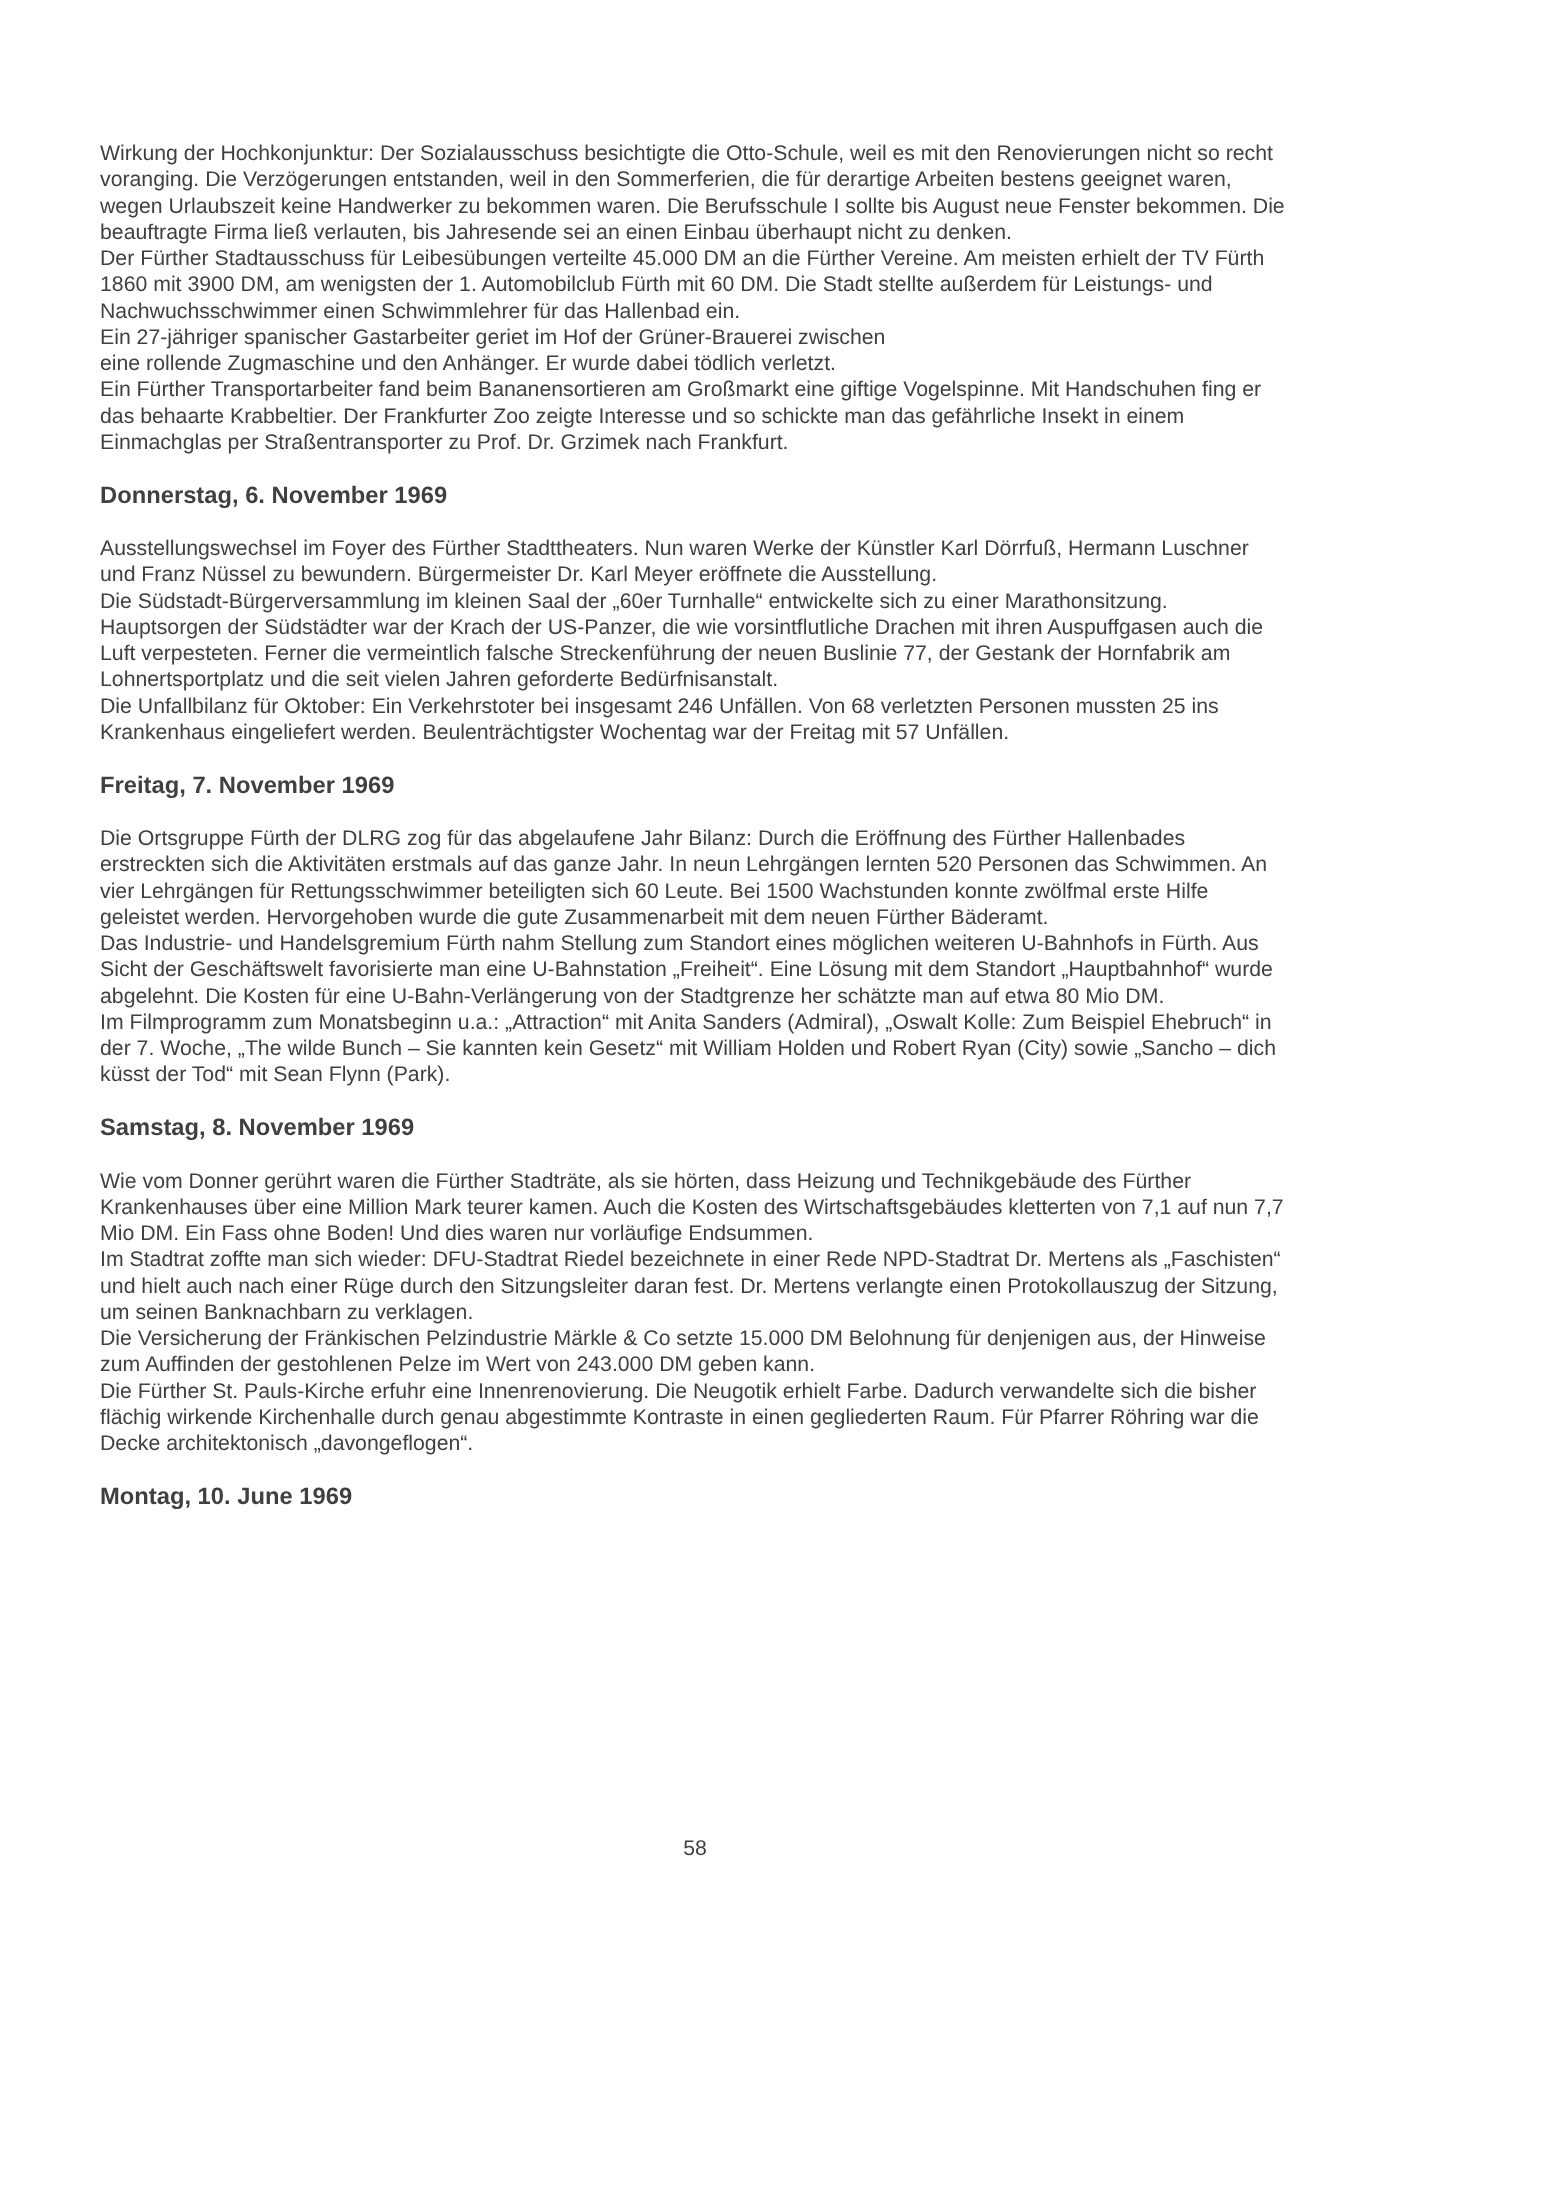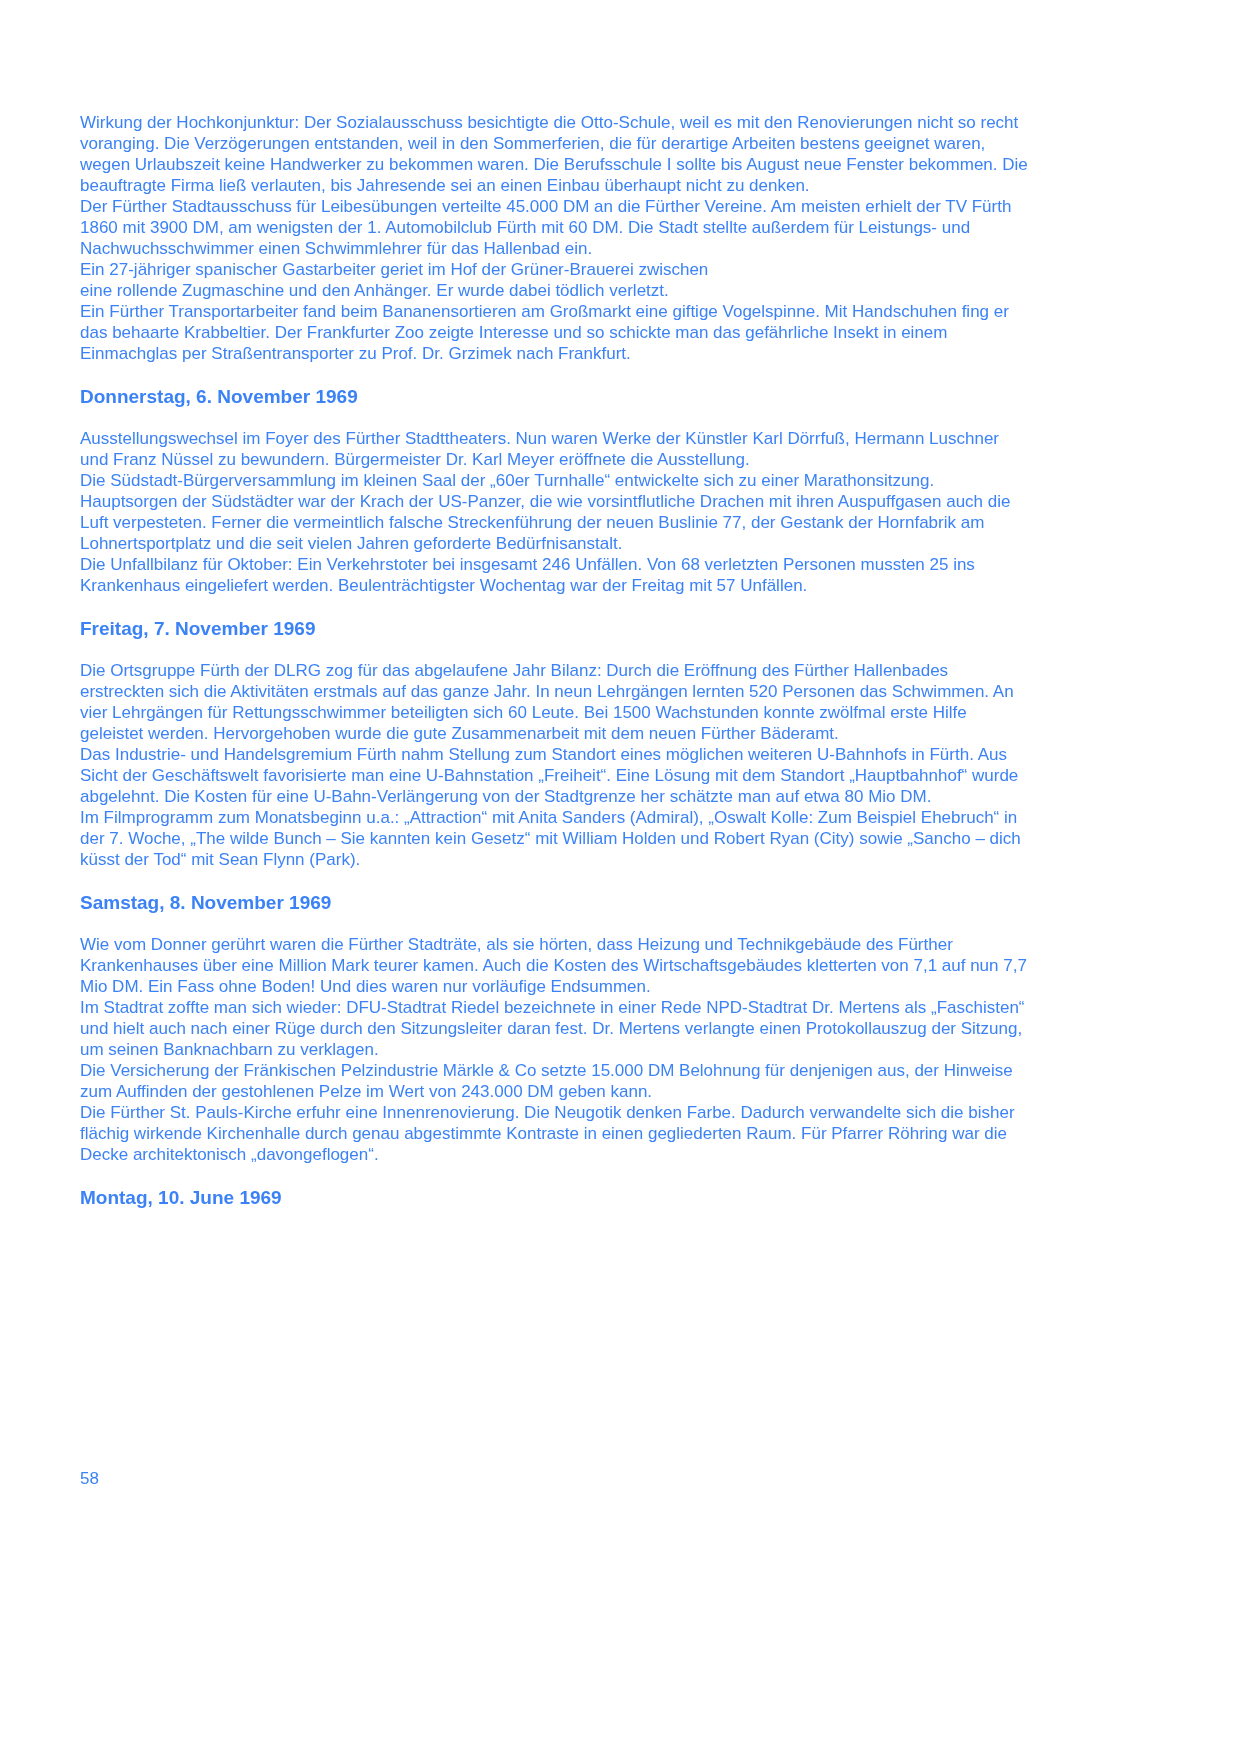--- a/index.html
+++ b/index.html
@@ -8,21 +8,21 @@
     margin: 0;
     padding: 0;
     background: #ffffff;
   }
   .page {
     position: relative;
     width: 1239px;
     height: 1753px;
     background: #ffffff;
     font-family: "Liberation Sans", "DejaVu Sans", sans-serif;
-    color: #3b82f6;
+    color: #404040;
     overflow: hidden;
   }
   .doc-content {
     position: absolute;
     left: 80px;
     top: 112px;
     width: 952px;
     font-size: 17px;
     line-height: 21px;
     text-align: left;
@@ -37,21 +37,21 @@
     line-height: 21px;
     font-weight: bold;
     margin: 22px 0 21px 0;
     padding: 0;
   }
   .page-footer {
     position: absolute;
     left: 80px;
     top: 1468px;
     width: 952px;
-    text-align: left;
+    text-align: center;
     font-size: 17px;
     line-height: 21px;
   }
 </style>
 </head>
 <body>
 
 <main class="page">
   <div class="doc-content">
     <p class="para">Wirkung der Hochkonjunktur: Der Sozialausschuss besichtigte die Otto-Schule, weil es mit den Renovierungen nicht so recht voranging. Die Verzögerungen entstanden, weil in den Sommerferien, die für derartige Arbeiten bestens geeignet waren, wegen Urlaubszeit keine Handwerker zu bekommen waren. Die Berufsschule I sollte bis August neue Fenster bekommen. Die beauftragte Firma ließ verlauten, bis Jahresende sei an einen Einbau überhaupt nicht zu denken.</p>
@@ -70,21 +70,21 @@
 
     <p class="para">Die Ortsgruppe Fürth der DLRG zog für das abgelaufene Jahr Bilanz: Durch die Eröffnung des Fürther Hallenbades erstreckten sich die Aktivitäten erstmals auf das ganze Jahr. In neun Lehrgängen lernten 520 Personen das Schwimmen. An vier Lehrgängen für Rettungsschwimmer beteiligten sich 60 Leute. Bei 1500 Wachstunden konnte zwölfmal erste Hilfe geleistet werden. Hervorgehoben wurde die gute Zusammenarbeit mit dem neuen Fürther Bäderamt.</p>
     <p class="para">Das Industrie- und Handelsgremium Fürth nahm Stellung zum Standort eines möglichen weiteren U-Bahnhofs in Fürth. Aus Sicht der Geschäftswelt favorisierte man eine U-Bahnstation „Freiheit“. Eine Lösung mit dem Standort „Hauptbahnhof“ wurde abgelehnt. Die Kosten für eine U-Bahn-Verlängerung von der Stadtgrenze her schätzte man auf etwa 80 Mio DM.</p>
     <p class="para">Im Filmprogramm zum Monatsbeginn u.a.: „Attraction“ mit Anita Sanders (Admiral), „Oswalt Kolle: Zum Beispiel Ehebruch“ in der 7. Woche, „The wilde Bunch – Sie kannten kein Gesetz“ mit William Holden und Robert Ryan (City) sowie „Sancho – dich küsst der Tod“ mit Sean Flynn (Park).</p>
 
     <h2 class="day-heading">Samstag, 8. November 1969</h2>
 
     <p class="para">Wie vom Donner gerührt waren die Fürther Stadträte, als sie hörten, dass Heizung und Technikgebäude des Fürther Krankenhauses über eine Million Mark teurer kamen. Auch die Kosten des Wirtschaftsgebäudes kletterten von 7,1 auf nun 7,7 Mio DM. Ein Fass ohne Boden! Und dies waren nur vorläufige Endsummen.</p>
     <p class="para">Im Stadtrat zoffte man sich wieder: DFU-Stadtrat Riedel bezeichnete in einer Rede NPD-Stadtrat Dr. Mertens als „Faschisten“ und hielt auch nach einer Rüge durch den Sitzungsleiter daran fest. Dr. Mertens verlangte einen Protokollauszug der Sitzung, um seinen Banknachbarn zu verklagen.</p>
     <p class="para">Die Versicherung der Fränkischen Pelzindustrie Märkle &amp; Co setzte 15.000 DM Belohnung für denjenigen aus, der Hinweise zum Auffinden der gestohlenen Pelze im Wert von 243.000 DM geben kann.</p>
-    <p class="para">Die Fürther St. Pauls-Kirche erfuhr eine Innenrenovierung. Die Neugotik denken Farbe. Dadurch verwandelte sich die bisher flächig wirkende Kirchenhalle durch genau abgestimmte Kontraste in einen gegliederten Raum. Für Pfarrer Röhring war die Decke architektonisch „davongeflogen“.</p>
+    <p class="para">Die Fürther St. Pauls-Kirche erfuhr eine Innenrenovierung. Die Neugotik erhielt Farbe. Dadurch verwandelte sich die bisher flächig wirkende Kirchenhalle durch genau abgestimmte Kontraste in einen gegliederten Raum. Für Pfarrer Röhring war die Decke architektonisch „davongeflogen“.</p>
 
     <h2 class="day-heading">Montag, 10. June 1969</h2>
   </div>
 
   <div class="page-footer">
     <span>58</span>
   </div>
 </main>
 
 </body></html>

